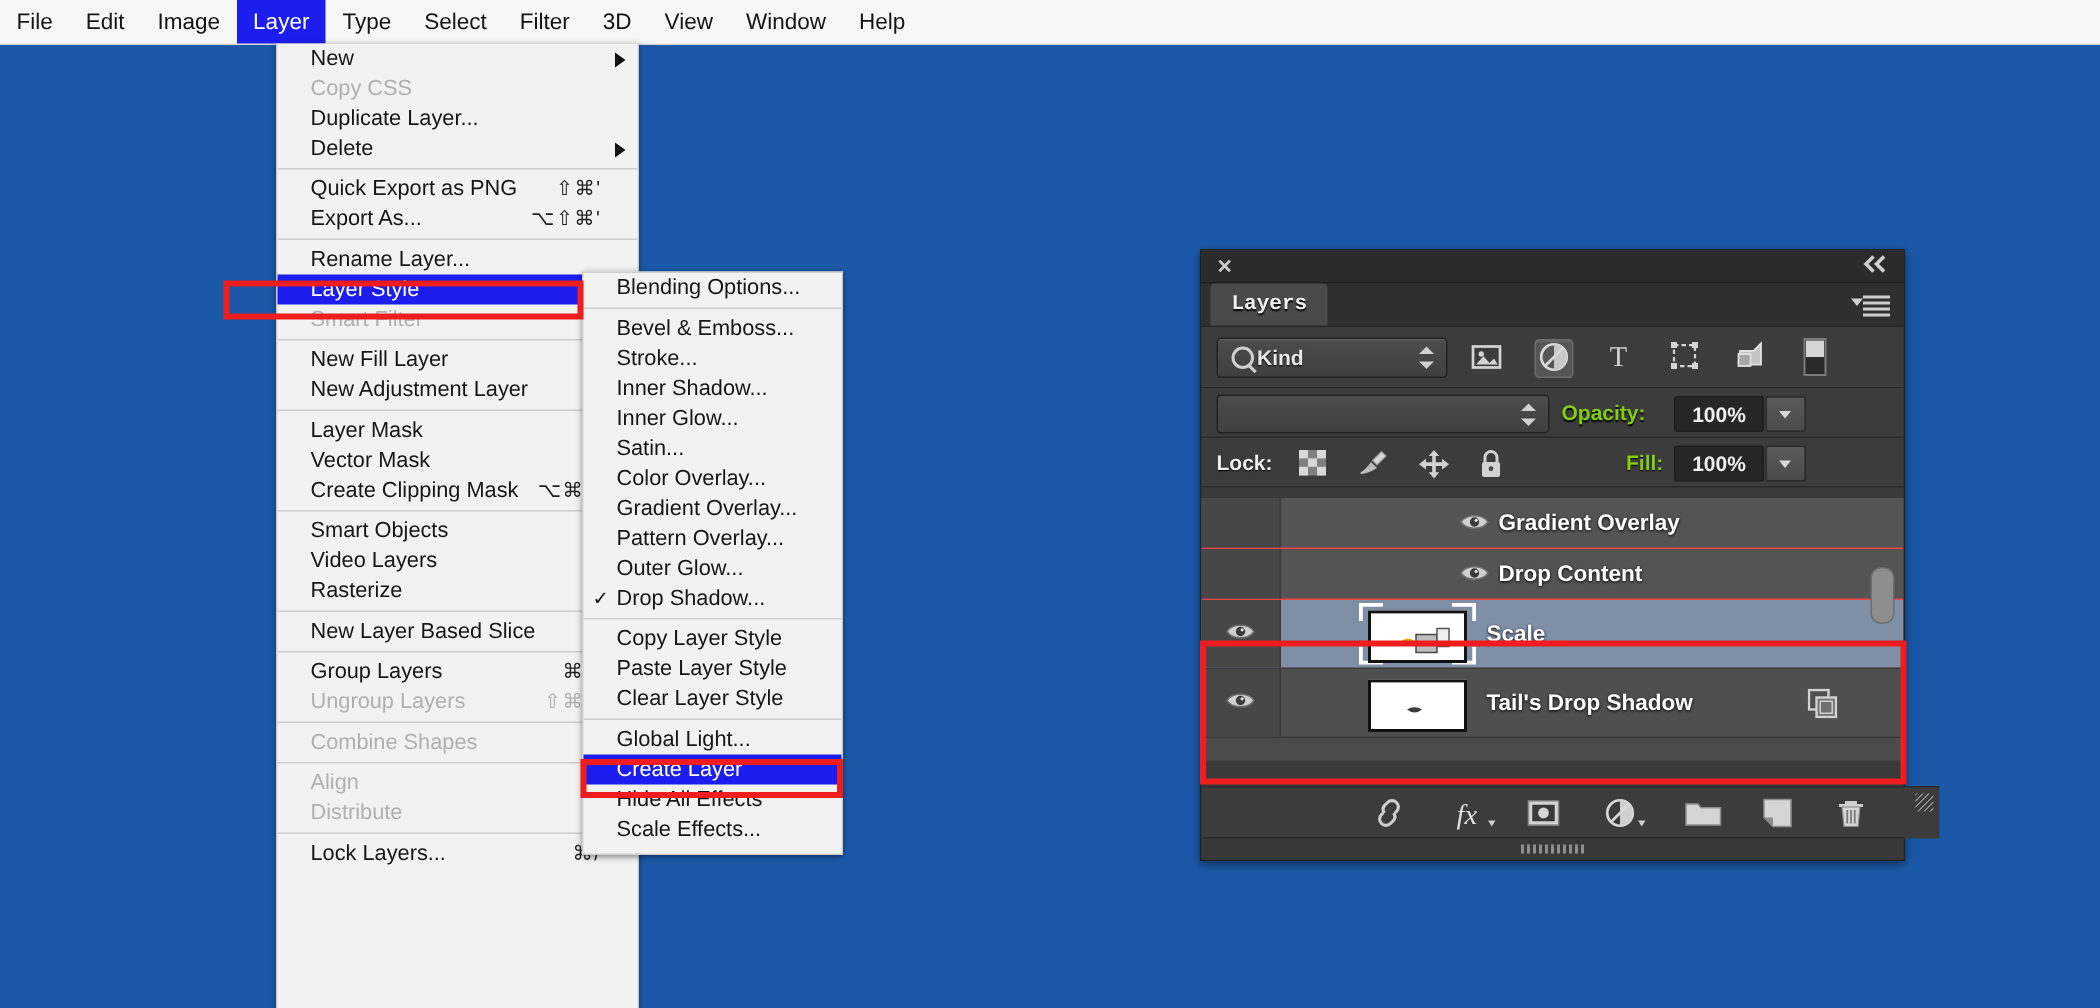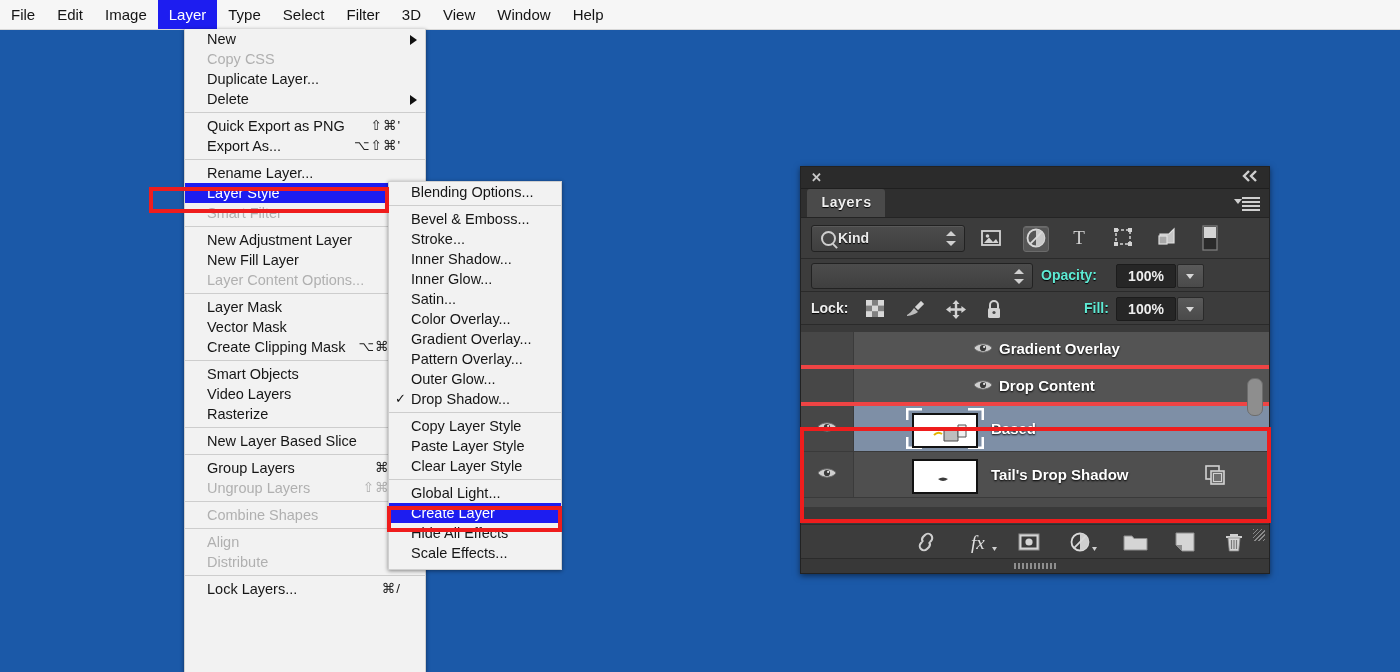--- a/index.html
+++ b/index.html
@@ -114,58 +114,58 @@
   .ficon{position:absolute;top:8px;width:24px;height:24px;border-radius:3px;}
   .ficon.on{background:#565656;border:1px solid #6b6b6b;box-shadow:inset 0 1px 0 rgba(255,255,255,.1);}
   .ficon svg{display:block;margin:auto;}
 
   .p-blend{height:32px;background:#3c3c3c;position:relative;border-bottom:1px solid #2a2a2a;}
   .blend-select{
     position:absolute;left:10px;top:4px;width:220px;height:24px;
     background:linear-gradient(#4c4c4c,#3f3f3f);border:1px solid #222;border-radius:3px;
   }
   .blend-select .lbl{position:absolute;left:9px;top:0;height:24px;line-height:24px;font-size:10px;color:#eee;font-weight:bold;text-shadow:0 1px 1px #000;margin-top:24px;}
-  .op-label{position:absolute;left:240px;top:0;height:32px;line-height:32px;font-size:14px;color:#5eead4;font-weight:bold;text-shadow:0 1px 1px #000;}
+  .op-label{position:absolute;left:240px;top:0;height:32px;line-height:32px;font-size:14px;color:#84cc16;font-weight:bold;text-shadow:0 1px 1px #000;}
   .numbox{
     position:absolute;top:5px;width:58px;height:22px;background:#262626;border:1px solid #1c1c1c;border-radius:2px;
   }
   .numbox .v{display:block;height:28px;line-height:22px;text-align:center;font-size:14px;color:#eee;font-weight:bold;}
   .numarrow{
     position:absolute;top:5px;width:25px;height:22px;background:linear-gradient(#5a5a5a,#4a4a4a);
     border:1px solid #2a2a2a;border-radius:2px;
   }
   .numarrow:after{
     content:"";position:absolute;left:8px;top:9px;width:0;height:0;
     border-top:5px solid #d8d8d8;border-left:4px solid transparent;border-right:4px solid transparent;
   }
 
   .p-lock{height:32px;background:#3c3c3c;position:relative;border-bottom:1px solid #2a2a2a;}
   .lock-label{position:absolute;left:10px;top:0;height:32px;line-height:32px;font-size:14px;font-weight:bold;color:#eee;text-shadow:0 1px 1px #000;}
   .lockicon{position:absolute;top:7px;width:20px;height:19px;}
 
   .p-list{position:absolute;left:0;top:165px;width:468px;height:175px;background:#4b4b4b;overflow:hidden;}
-  .fxrow{position:relative;height:33px;background:#545454;border-bottom:4px solid #ef4444;padding-left:15px;}
+  .fxrow{position:relative;height:33px;background:#545454;border-bottom:1px solid #ef4444;padding-left:15px;}
   .fxrow .gutter{position:absolute;left:0;top:0;width:52px;height:33px;background:#474747;border-right:1px solid #3b3b3b;}
   .fxrow .eye{position:absolute;left:172px;top:9px;}
   .fxrow .nm{position:absolute;left:198px;top:0;height:33px;line-height:33px;font-size:15px;font-weight:bold;color:#fff;text-shadow:0 1px 2px #000;}
 
   .layerrow{position:relative;height:45px;background:#4f4f4f;border-bottom:1px solid #3a3a3a;}
   .layerrow.sel{background:#7e8fa6;}
   .layerrow .gutter{position:absolute;left:0;top:0;width:52px;height:45px;background:#474747;border-right:1px solid #3b3b3b;}
   .layerrow.sel .gutter{background:#474747;}
   .layerrow .eye{position:absolute;left:16px;top:14px;}
   .thumb{
     position:absolute;left:111px;top:7px;width:62px;height:31px;background:#fff;border:2px solid #121212;
   }
   .layerrow .nm{position:absolute;left:190px;top:0;height:45px;line-height:45px;font-size:15px;font-weight:bold;color:#fff;text-shadow:0 1px 2px #000;}
   .clipicon{position:absolute;right:44px;top:13px;width:20px;height:20px;}
   .scrollbar{position:absolute;right:8px;top:8px;width:14px;height:159px;}
   .sb-thumb{position:absolute;left:0;top:38px;width:14px;height:36px;background:#8e8e8e;border-radius:7px;border:1px solid #6d6d6d;}
 
-  .p-bottom{position:absolute;left:0;bottom:14px;width:468px;height:34px;background:#3c3c3c;border-top:1px solid #2c2c2c;}
+  .p-bottom{position:absolute;left:0;bottom:14px;width:468px;height:34px;background:#3c3c3c;border-top:1px solid #2c2c2c;padding-left:24px;}
   .bicon{position:absolute;top:6px;height:22px;}
   .p-grip{position:absolute;left:0;bottom:0;width:468px;height:14px;background:#383838;border-top:1px solid #2b2b2b;}
   .p-grip .dots{
     position:absolute;left:50%;margin-left:-21px;top:4px;width:42px;height:6px;
     background:repeating-linear-gradient(90deg,#8e8e8e 0 2px,transparent 2px 4px);
   }
   .resize-grip{position:absolute;right:4px;bottom:18px;width:12px;height:12px;
     background:repeating-linear-gradient(135deg,#8a8a8a 0 1px,transparent 1px 3px);}
 </style>
 </head>
@@ -193,23 +193,22 @@
       <div class="row"><span>Duplicate Layer...</span></div>
       <div class="row"><span>Delete</span><span class="arrow"></span></div>
       <div class="sep"></div>
       <div class="row"><span>Quick Export as PNG</span><span class="sc">⇧⌘'</span></div>
       <div class="row"><span>Export As...</span><span class="sc">⌥⇧⌘'</span></div>
       <div class="sep"></div>
       <div class="row"><span>Rename Layer...</span></div>
       <div class="row hl"><span>Layer Style</span><span class="arrow"></span></div>
       <div class="row disabled"><span>Smart Filter</span><span class="arrow"></span></div>
       <div class="sep"></div>
+      <div class="row"><span>New Fill Layer</span><span class="arrow"></span></div>
       <div class="row"><span>New Adjustment Layer</span><span class="arrow"></span></div>
-      <div class="row"><span>New Fill Layer</span><span class="arrow"></span></div>
-      <div class="row disabled"><span>Layer Content Options...</span></div>
       <div class="sep"></div>
       <div class="row"><span>Layer Mask</span><span class="arrow"></span></div>
       <div class="row"><span>Vector Mask</span><span class="arrow"></span></div>
       <div class="row"><span>Create Clipping Mask</span><span class="sc">⌥⌘G</span></div>
       <div class="sep"></div>
       <div class="row"><span>Smart Objects</span><span class="arrow"></span></div>
       <div class="row"><span>Video Layers</span><span class="arrow"></span></div>
       <div class="row"><span>Rasterize</span><span class="arrow"></span></div>
       <div class="sep"></div>
       <div class="row"><span>New Layer Based Slice</span></div>
@@ -406,21 +405,21 @@
             </svg></span>
           <span style="position:absolute;left:105px;top:2px;width:78px;height:41px;"><svg width="78" height="41" viewBox="0 0 78 41">
               <path d="M1 12 V1 H16 M62 1 H77 V12 M77 29 V40 H62 M16 40 H1 V29" stroke="#ffffff" stroke-width="3" fill="none"></path>
             </svg></span>
           <span class="thumb"><svg width="62" height="31" viewBox="0 0 62 31">
               <rect x="0" y="0" width="62" height="31" fill="#ffffff"></rect>
               <path d="M30 14 h14 v12 h-14 z" fill="#bdbdbd" stroke="#4a4a4a" stroke-width="1"></path>
               <path d="M44 10 l8 0 l0 12 l-8 0 z" fill="#efefef" stroke="#555" stroke-width="1"></path>
               <path d="M20 20 q4 -4 8 -1" stroke="#e2b400" stroke-width="2" fill="none"></path>
             </svg></span>
-          <span class="nm">Based</span>
+          <span class="nm">Scale</span>
         </div>
         <div class="layerrow">
           <div class="gutter"></div>
           <span class="eye"><svg width="20" height="14" viewBox="0 0 20 14">
               <path d="M1 7 C4.5 1.5 15.5 1.5 19 7 C15.5 12.5 4.5 12.5 1 7 Z" fill="#cfcfcf" stroke="#6f6f6f" stroke-width="1"></path>
               <circle cx="10" cy="7" r="3.1" fill="#3a3a3a"></circle>
               <circle cx="11.1" cy="5.9" r="1.05" fill="#e9e9e9"></circle>
             </svg></span>
           <span class="thumb"><svg width="62" height="31" viewBox="0 0 62 31">
               <rect x="0" y="0" width="62" height="31" fill="#ffffff"></rect>

